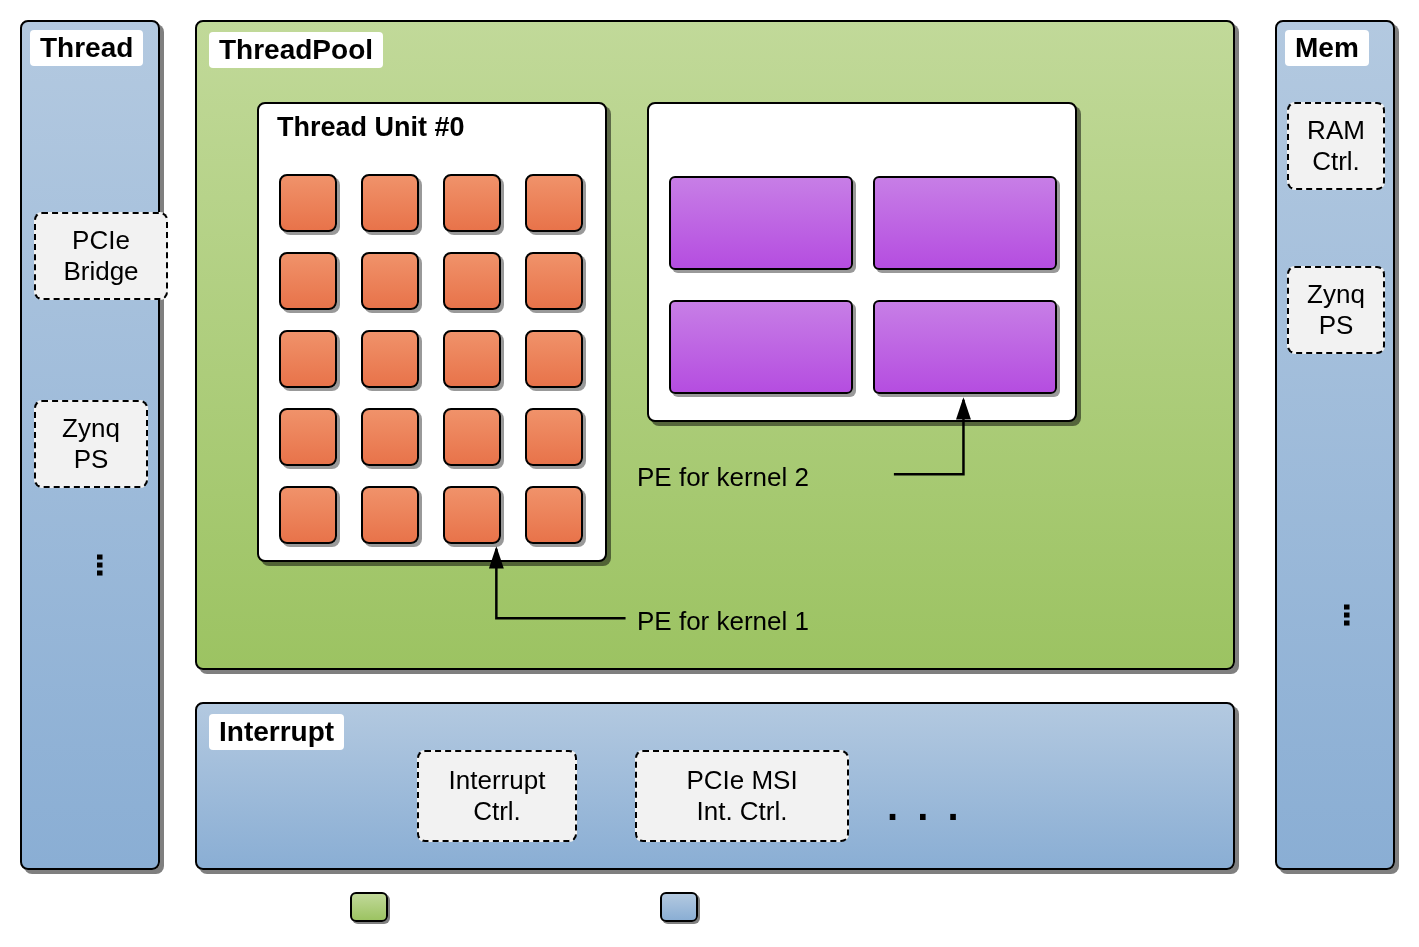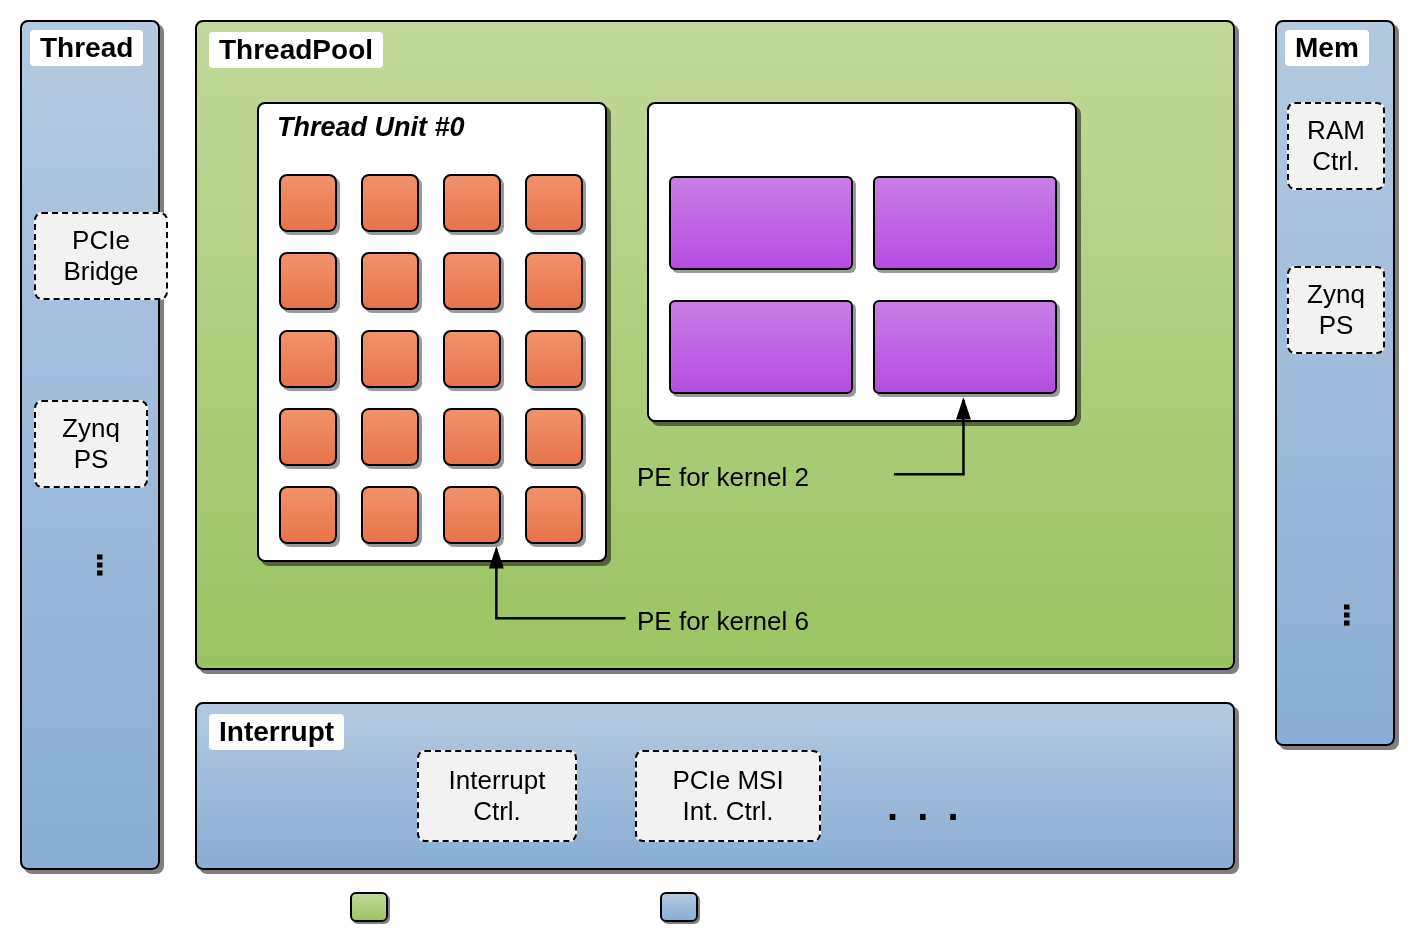--- a/index.html
+++ b/index.html
@@ -23,21 +23,20 @@
     box-shadow: 4px 4px 0 rgba(0,0,0,0.5);
   }
   .blue-box {
     background: linear-gradient(to bottom, #b3c9e0 0%, #8aaed4 100%);
   }
   .green-box {
     background: linear-gradient(to bottom, #c1d999 0%, #9cc362 100%);
   }
   .white-box {
     background: #fff;
-    font-style: italic;
   }
   .label-box {
     position: absolute;
     background: #fff;
     border-radius: 4px;
     padding: 2px 10px;
     font-weight: bold;
     font-size: 28px;
   }
   .dashed-box {
@@ -103,21 +102,21 @@
 
   <div class="box blue-box shadow" style="left:0px; top:0px; width:140px; height:850px;">
     <div class="label-box" style="left:8px; top:8px;">Thread</div>
     <div class="dashed-box" style="left:12px; top:190px; width:134px; height:88px; white-space:pre-line;">PCIe
 Bridge</div>
     <div class="dashed-box" style="left:12px; top:378px; width:114px; height:88px; white-space:pre-line;">Zynq
 PS</div>
     <div class="dots vdots" style="left:56px; top:530px;">···</div>
   </div>
 
-  <div class="box blue-box shadow" style="left:1255px; top:0px; width:120px; height:726px;padding-left:8px;">
+  <div class="box blue-box shadow" style="left:1255px; top:0px; width:120px; height:850px;padding-left:8px;">
     <div class="label-box" style="left:8px; top:8px;">Mem</div>
     <div class="dashed-box" style="left:10px; top:80px; width:98px; height:88px; white-space:pre-line;">RAM
 Ctrl.</div>
     <div class="dashed-box" style="left:10px; top:244px; width:98px; height:88px; white-space:pre-line;">Zynq
 PS</div>
     <div class="dots vdots" style="left:48px; top:580px;">···</div>
   </div>
 
   <div class="box green-box shadow" style="left:175px; top:0px; width:1040px; height:650px;">
     <div class="label-box" style="left:12px; top:10px;">ThreadPool</div>
@@ -152,41 +151,41 @@
     </div>
 
     <div class="box white-box shadow" style="left:450px; top:80px; width:430px; height:320px;">
       <div class="pe-purple" style="left:20px; top:72px; width:184px; height:94px;"></div>
       <div class="pe-purple" style="left:224px; top:72px; width:184px; height:94px;"></div>
       <div class="pe-purple" style="left:20px; top:196px; width:184px; height:94px;"></div>
       <div class="pe-purple" style="left:224px; top:196px; width:184px; height:94px;"></div>
     </div>
 
     <div class="annotation" style="left:440px; top:440px;">PE for kernel 2</div>
-    <div class="annotation" style="left:440px; top:584px;">PE for kernel 6</div>
+    <div class="annotation" style="left:440px; top:584px;">PE for kernel 1</div>
 
     <svg class="arrows" viewBox="0 0 1040 650">
       <defs>
         <marker id="ah" markerWidth="10" markerHeight="10" refX="8" refY="3" orient="auto">
           <path d="M0,0 L9,3 L0,6 Z" fill="#000"></path>
         </marker>
       </defs>
 
       <path d="M 700 455 L 770 455 L 770 380" fill="none" stroke="#000" stroke-width="2.5" marker-end="url(#ah)"></path>
 
       <path d="M 430 600 L 300 600 L 300 530" fill="none" stroke="#000" stroke-width="2.5" marker-end="url(#ah)"></path>
     </svg>
 
   </div>
 
   <div class="box blue-box shadow" style="left:175px; top:682px; width:1040px; height:168px;">
     <div class="label-box" style="left:12px; top:10px;">Interrupt</div>
     <div class="dashed-box" style="left:220px; top:46px; width:160px; height:92px; white-space:pre-line;">Interrupt
 Ctrl.</div>
-    <div class="dashed-box" style="left:438px; top:46px; width:186px; height:92px; white-space:pre-line;">PCIe MSI
+    <div class="dashed-box" style="left:438px; top:46px; width:214px; height:92px; white-space:pre-line;">PCIe MSI
 Int.  Ctrl.</div>
     <div class="dots hdots" style="left:690px; top:80px; font-size:40px;">. . .</div>
   </div>
 
   <div class="legend-box green-box" style="left:330px; top:872px;"></div>
   <div class="legend-box blue-box" style="left:640px; top:872px;"></div>
 
 </div>
 
 </body></html>

